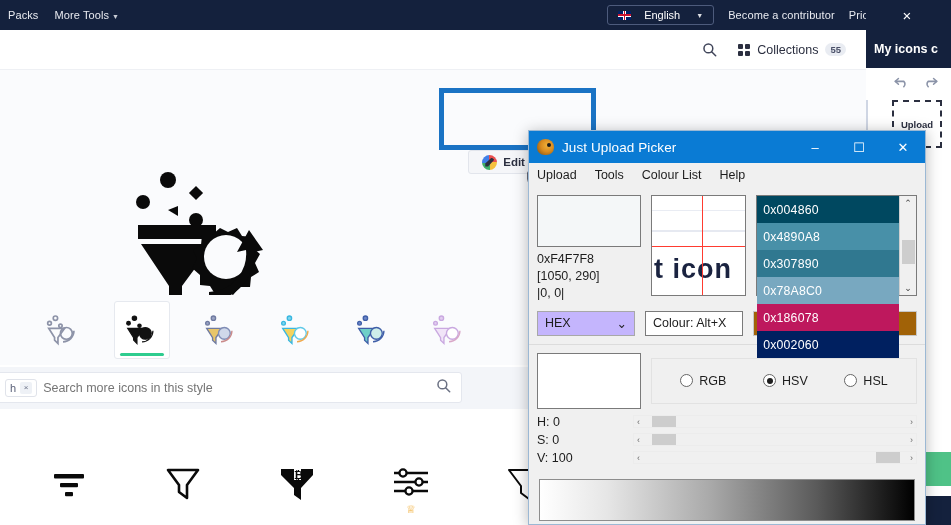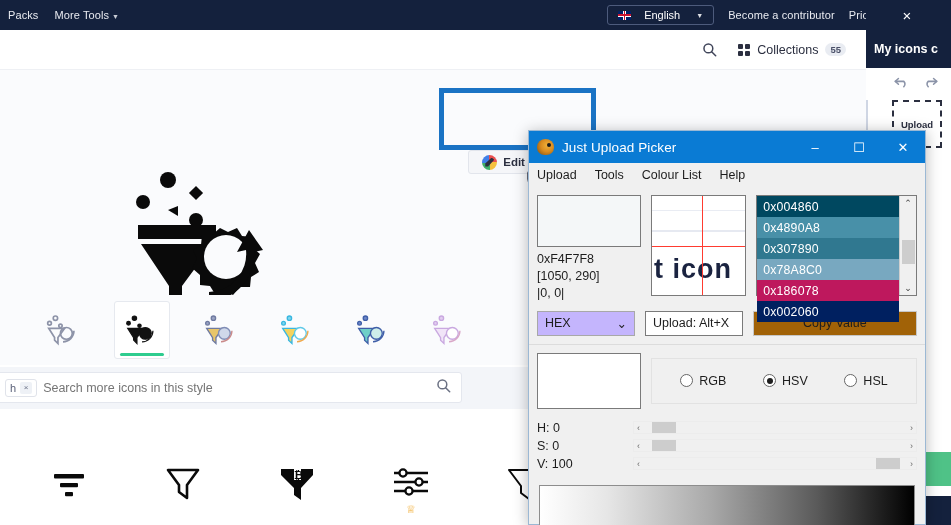--- a/index.html
+++ b/index.html
@@ -295,21 +295,21 @@
   }
   .mag-cross-v { position: absolute; left: 50px; top: 0; width: 1px; height: 101px; background: #ff3b30; }
   .mag-cross-h { position: absolute; left: 0; top: 50px; width: 104px; height: 1px; background: #ff3b30; }
 
   .color-list {
     width: 176px; height: 101px; border: 1px solid #7a7a7a; background: #fff;
     position: relative; display: flex;
   }
   .cl-items { flex: 1; }
   .cl-item {
-    height: 21px; display: flex; align-items: center; padding-left: 6px;
+    height: 27px; display: flex; align-items: center; padding-left: 6px;
     font-size: 12.3px; color: #fff; letter-spacing: .2px;
   }
   .cl-scroll {
     width: 17px; background: #f0f0f0; border-left: 1px solid #cfcfcf;
     display: flex; flex-direction: column; align-items: center; justify-content: space-between;
     font-size: 9px; color: #404040; position: relative;
   }
   .cl-arrow { height: 14px; display: flex; align-items: center; }
   .cl-thumb { position: absolute; left: 2px; top: 44px; width: 13px; height: 24px; background: #cdcdcd; }
 
@@ -341,21 +341,21 @@
   }
   .radio-opt { display: flex; align-items: center; gap: 6px; font-size: 12.5px; color: #1d1d1d; }
   .radio-ring {
     width: 13px; height: 13px; border-radius: 50%; border: 1.4px solid #666;
     background: #fff; position: relative; flex: none;
   }
   .radio-ring.on::after {
     content: ""; position: absolute; left: 2.6px; top: 2.6px; width: 6px; height: 6px;
     border-radius: 50%; background: #1d1d1d;
   }
-  .hsv-grid { margin-top: 10px; }
+  .hsv-grid { margin-top: 4px; }
   .hsv-line { display: flex; align-items: center; height: 18px; }
   .hsv-label { width: 96px; font-size: 12.5px; color: #1d1d1d; }
   .hsv-track {
     flex: 1; height: 13px; background: #f0f0f0; border: 1px solid #ececec;
     display: flex; align-items: center; position: relative;
   }
   .hsv-arr { font-size: 9px; color: #6a6a6a; padding: 0 3px; }
   .hsv-arr.right { margin-left: auto; }
   .hsv-thumb { position: absolute; width: 24px; height: 11px; background: #cdcdcd; }
   .gradient-strip {
@@ -666,21 +666,21 @@
           </div>
         </div>
       </div>
 
       <div class="jcp-row2">
         <div class="fmt-select">
           <span>HEX</span>
           <span>⌄</span>
         </div>
         <div class="hotkeys-box">
-          <span>Upload: Alt+X</span>
+          <span>Colour: Alt+X</span>
         </div>
         <div class="copy-btn">
           <span>Copy Value</span>
         </div>
       </div>
 
       <div class="jcp-sep"></div>
 
       <div class="jcp-row3">
         <div class="preview-white"></div>

